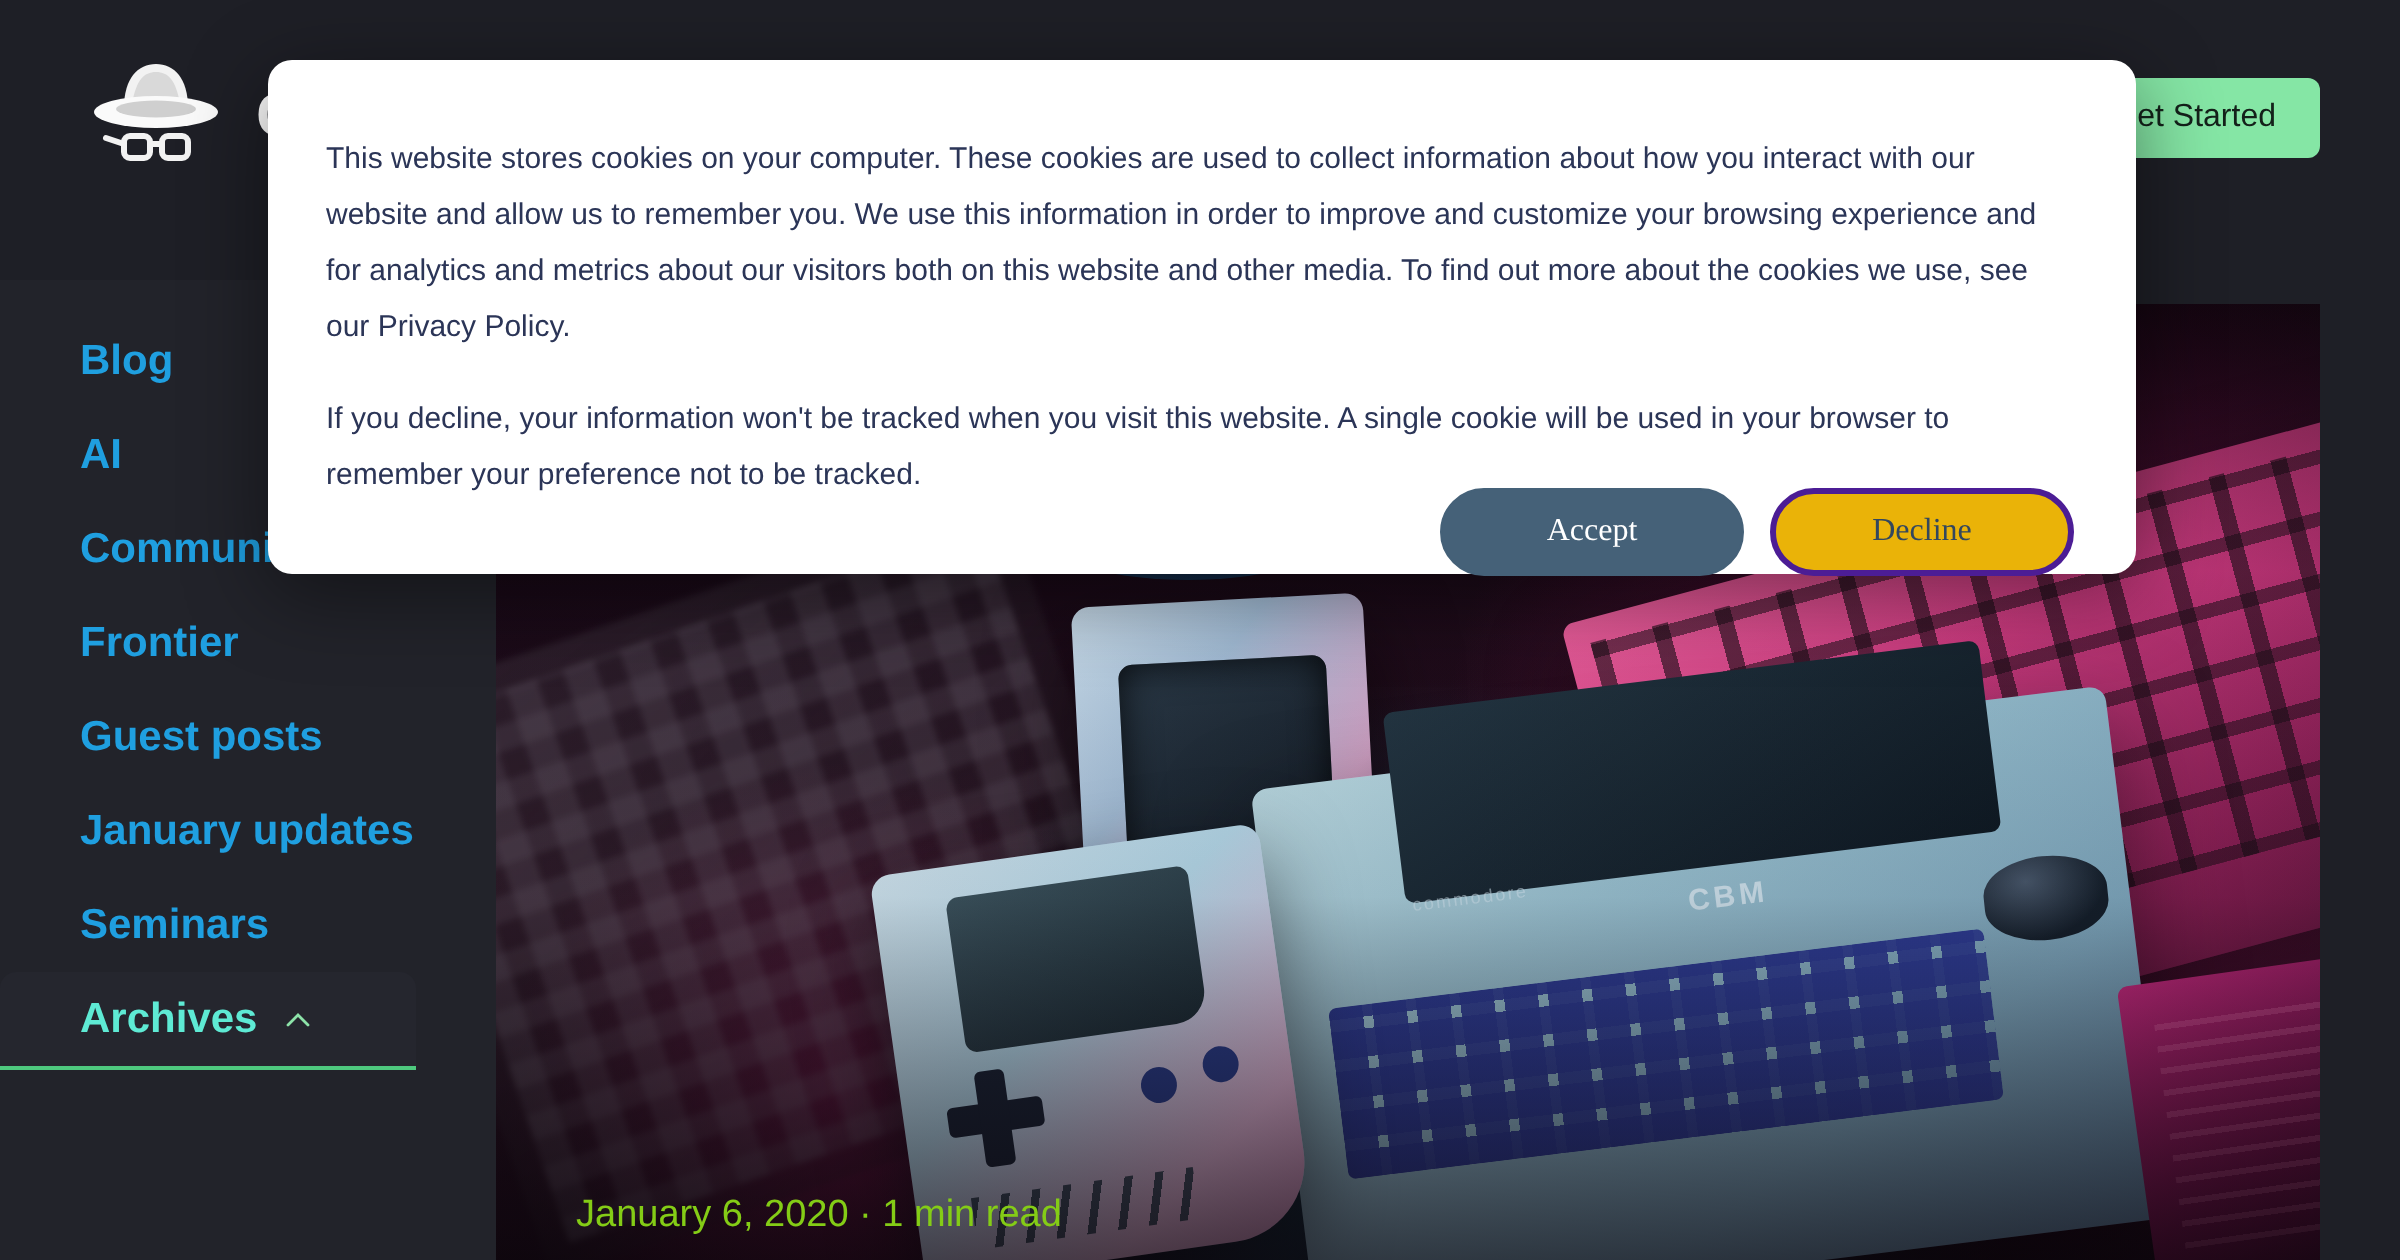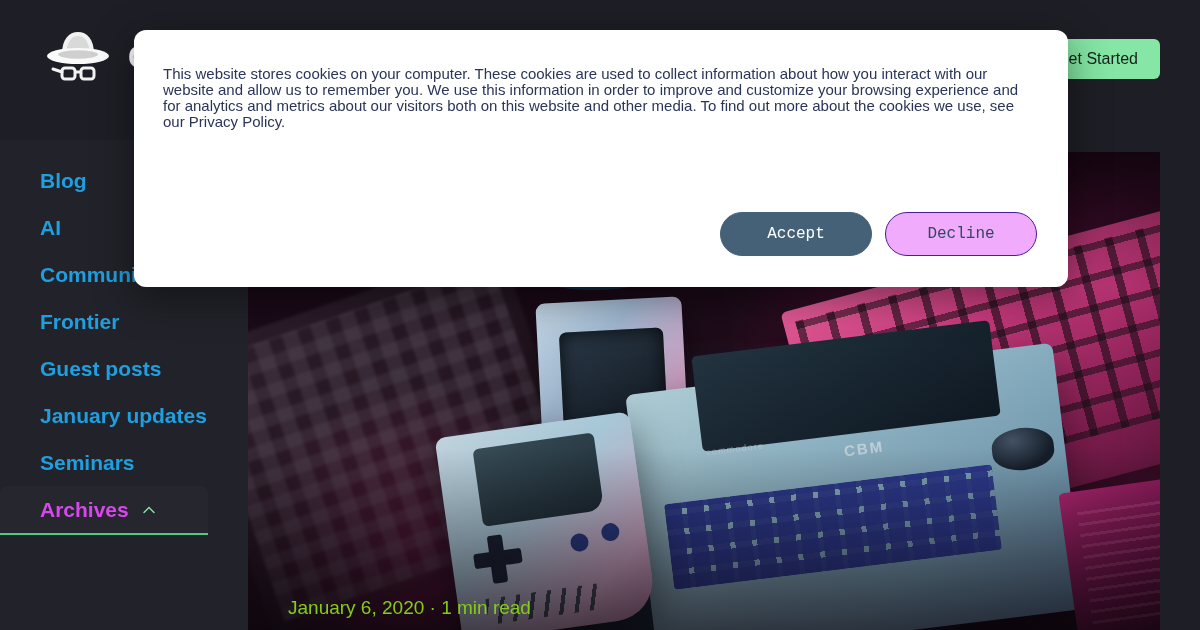--- a/index.html
+++ b/index.html
@@ -107,21 +107,21 @@
 
   .nav-item--active {
     background: #25262e;
     border-radius: 8px 8px 0 0;
     border-bottom: 2px solid #4ec97e;
     width: 208px;
     height: 49px;
   }
 
   .nav-item--active .nav-link {
-    color: #d946ef;
+    color: #5eead4;
   }
 
   .chevron-up {
     display: inline-block;
     margin-left: 12px;
     width: 16px;
     height: 16px;
     vertical-align: middle;
   }
   .chevron-up svg { display: block; }
@@ -394,21 +394,21 @@
     background: #ffffff;
     border-radius: 12px;
     box-shadow: 0 10px 42px rgba(0,0,0,0.45);
     z-index: 20;
     padding: 36px 40px 0 29px;
   }
 
   .cookie-text {
     color: #2b3557;
     font-size: 15px;
-    line-height: 16px;
+    line-height: 28px;
     margin: 0 0 18px 0;
     max-width: 866px;
   }
 
   .privacy-link {
     color: #2b3557;
     text-decoration: none;
     cursor: pointer;
   }
 
@@ -418,35 +418,36 @@
     top: 182px;
     display: flex;
     gap: 13px;
   }
 
   .btn {
     height: 44px;
     min-width: 152px;
     padding: 0 20px;
     border-radius: 22px;
-    font-family: Liberation Mono, monospace;
+    font-family: Liberation Serif, serif;
     font-size: 16px;
     cursor: pointer;
+    margin-top: 32px;
   }
 
   .btn--accept {
     background: #456178;
     color: #ffffff;
     border: 1px solid #456178;
   }
 
   .btn--decline {
-    background: #f0abfc;
+    background: #eab308;
     color: #33475e;
-    border: 1px solid #4c1d95;
+    border: 3px solid #4c1d95;
   }
 </style>
 </head>
 <body>
 
 <div id="page">
 
   <header class="site-header">
     <a class="brand">
       <span class="brand-logo">
@@ -525,20 +526,21 @@
       </div>
       <div class="hero-vignette"></div>
     </div>
     <div class="article-meta">January 6, 2020 · 1 min read</div>
   </article>
 
   <div class="cookie-dialog">
     <p class="cookie-text">
       <span>This website stores cookies on your computer. These cookies are used to collect information about how you interact with our website and allow us to remember you. We use this information in order to improve and customize your browsing experience and for analytics and metrics about our visitors both on this website and other media. To find out more about the cookies we use, see our </span><a class="privacy-link">Privacy Policy</a><span>.</span>
     </p>
+    <p class="cookie-text">If you decline, your information won't be tracked when you visit this website. A single cookie will be used in your browser to remember your preference not to be tracked.</p>
 
     <div class="cookie-actions">
       <button class="btn btn--accept">Accept</button>
       <button class="btn btn--decline">Decline</button>
     </div>
   </div>
 
 </div>
 
 </body></html>

